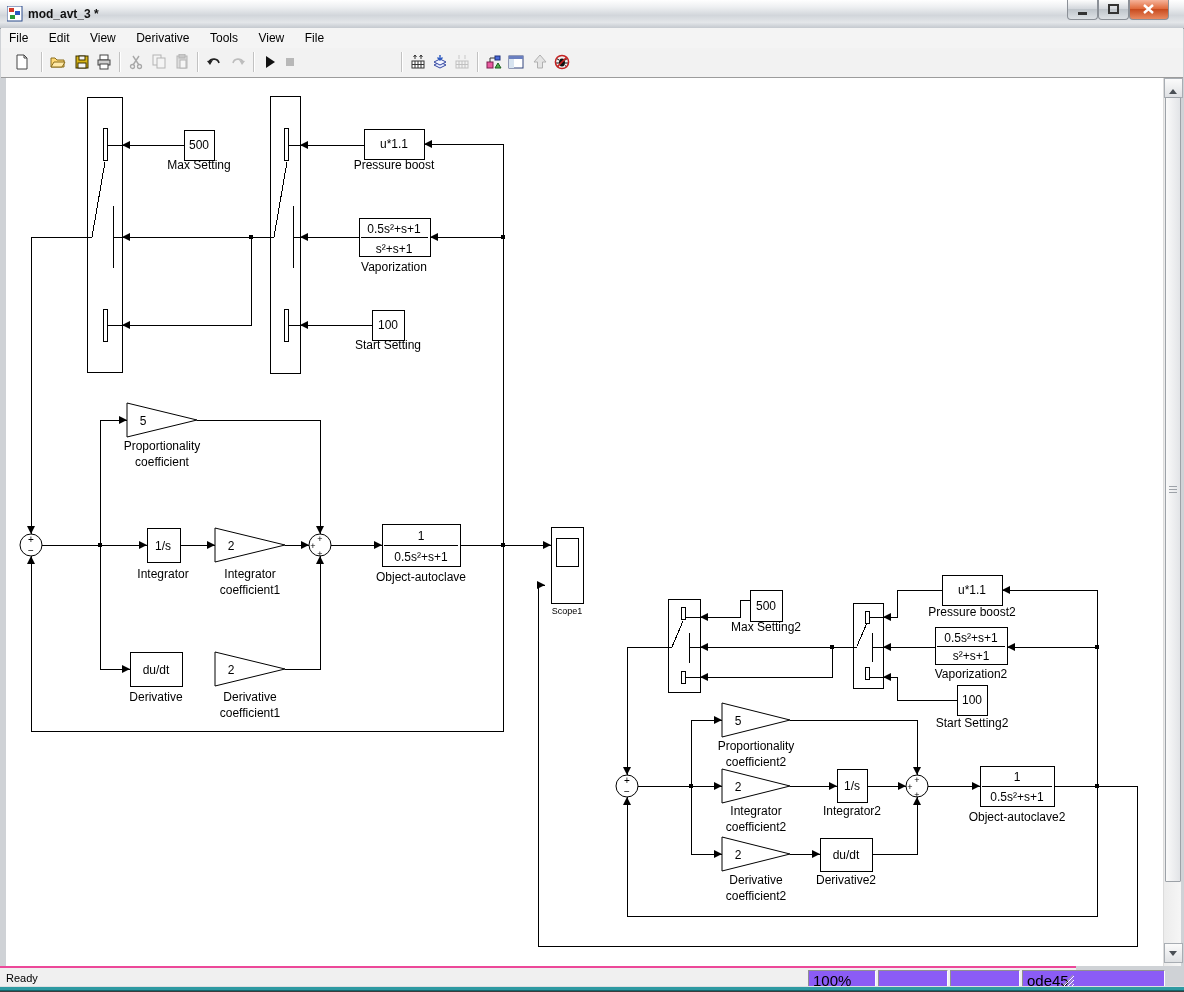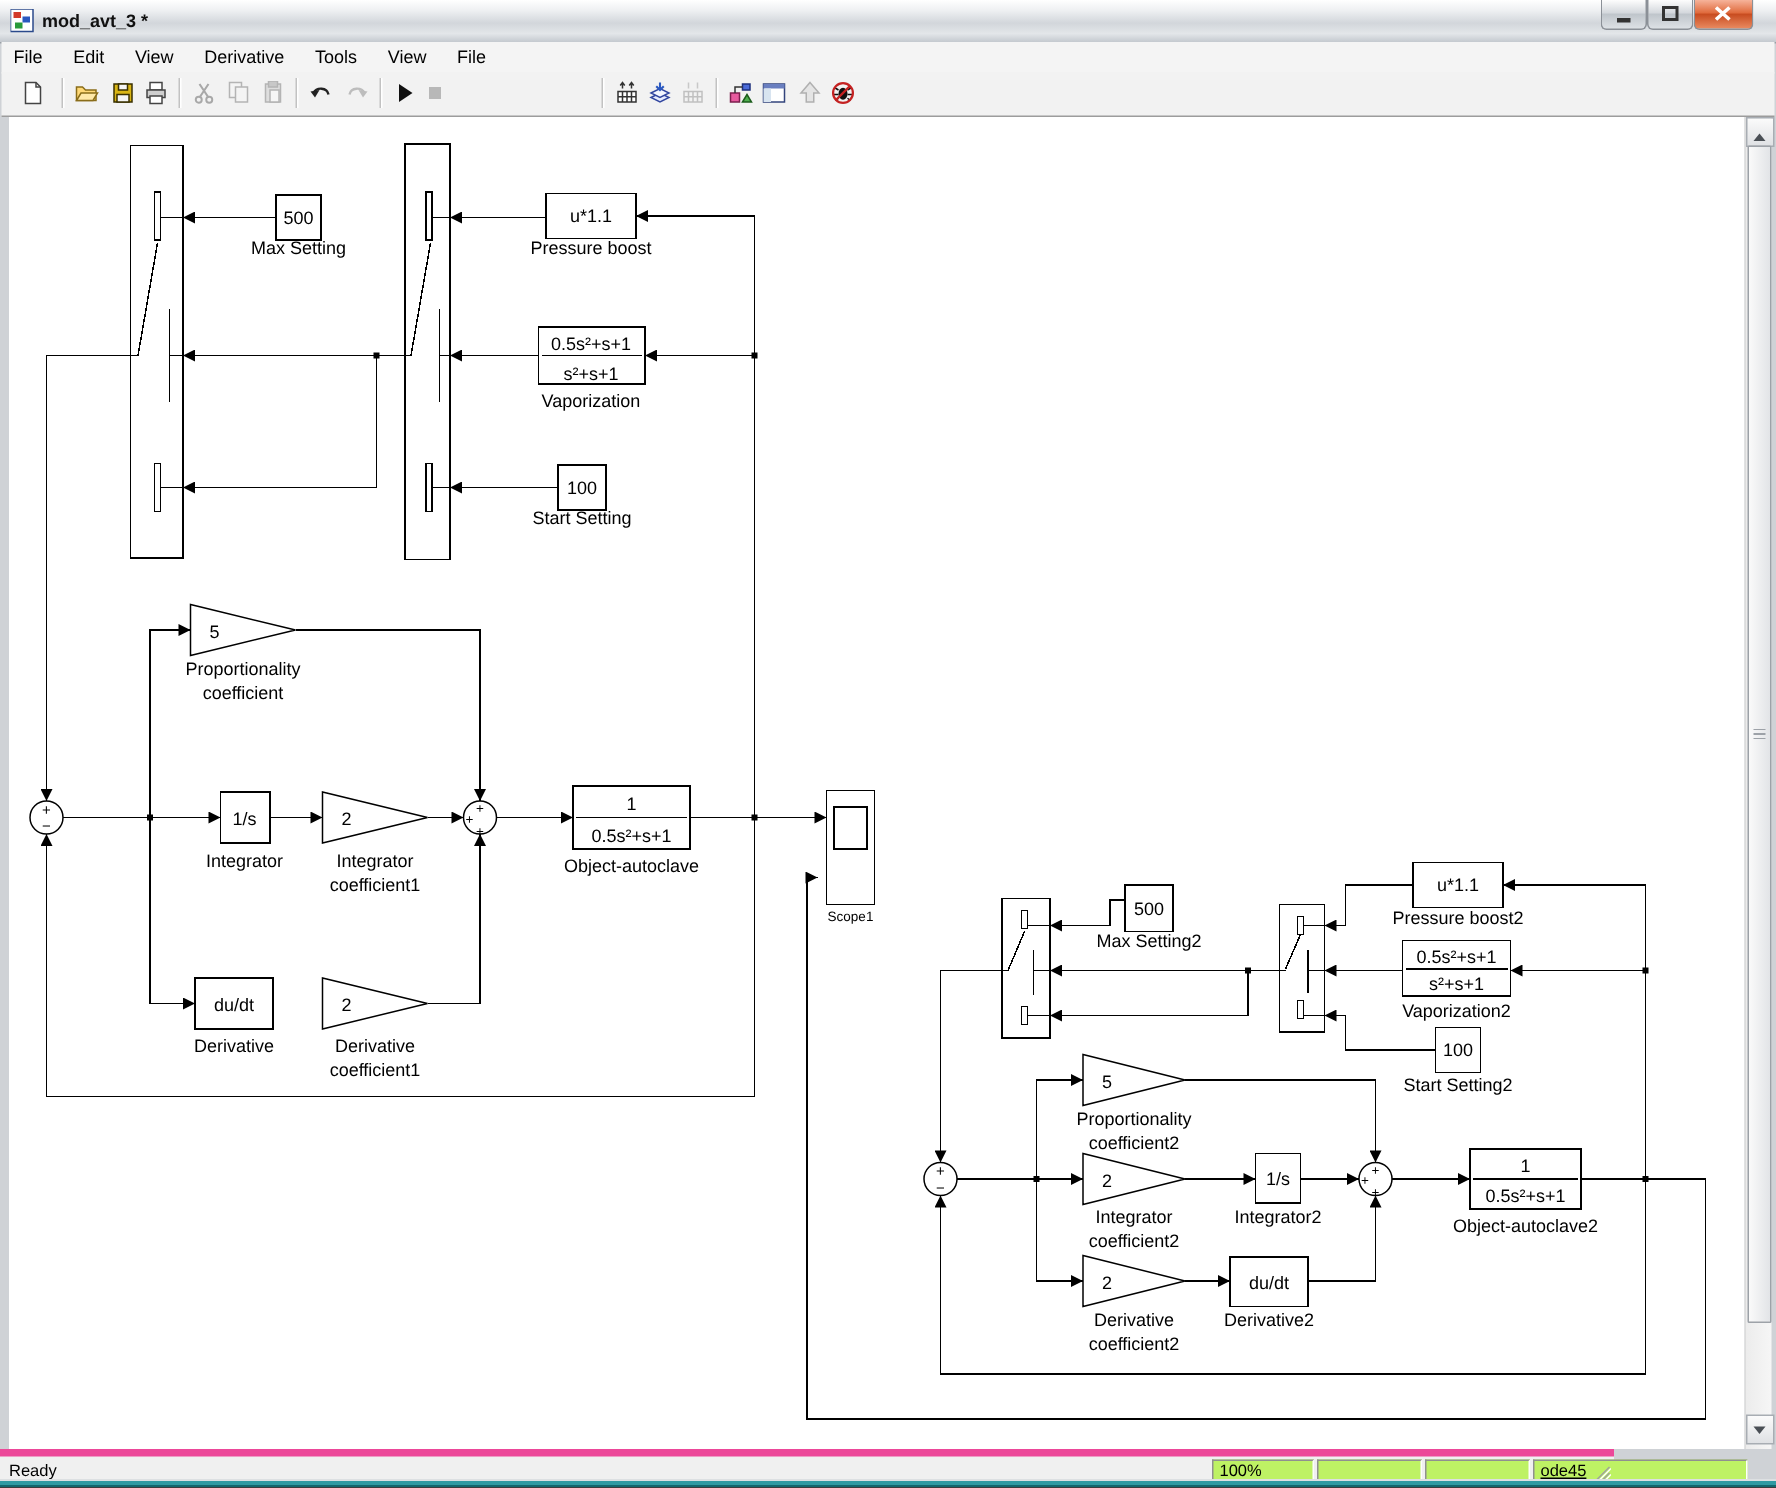--- a/index.html
+++ b/index.html
@@ -38,24 +38,24 @@
     background:linear-gradient(180deg,#fbfbfb,#dfe1e4);border:1px solid #a8adb3;}
   .sb-up{top:0}.sb-down{bottom:3px}
   .sb-up:after{content:"";position:absolute;left:4px;top:6px;border:4px solid transparent;border-bottom:5px solid #4a4f55;}
   .sb-down:after{content:"";position:absolute;left:4px;top:7px;border:4px solid transparent;border-top:5px solid #4a4f55;}
   .sb-thumb{position:absolute;left:1px;top:19px;width:14px;height:783px;
     background:linear-gradient(90deg,#fafafa,#e2e4e7);border:1px solid #9da2a8;border-radius:1px;}
   .sb-grip{position:absolute;left:3px;top:388px;width:8px;height:8px;
     background:repeating-linear-gradient(180deg,#9da2a8 0 1px,transparent 1px 3px);}
   
   .statusbar{position:absolute;left:0;top:966px;width:1076px;height:20px;background:#f0f0f0;
-    border-top:5px solid #ec4899;font-size:11px;color:#000;}
+    border-top:2px solid #ec4899;font-size:11px;color:#000;}
   .status-text{position:absolute;left:6px;top:4px;}
-  .spanel{position:absolute;top:2px;height:14px;background:#bef264;padding:1px 4px 0 4px;
-    border:1px solid;border-color:#909090 #fdfdfd #fdfdfd #909090;font-size:11px;}
+  .spanel{position:absolute;top:2px;height:14px;background:#8b5cf6;padding:1px 4px 0 4px;
+    border:1px solid;border-color:#909090 #fdfdfd #fdfdfd #909090;font-size:15px;}
   .grip{position:absolute;right:2px;top:5px;}
   .bottomband{position:absolute;left:0;top:986px;width:1184px;height:6px;
     background:linear-gradient(180deg,#dde0e2 0 1px,#2e9aa2 1px 4px,#11666d 4px 5px,#3c3c3c 5px 6px);}
   
   .dsvg{position:absolute;left:0;top:0;}
   .b{fill:#ffffff;stroke:#000000;stroke-width:1;shape-rendering:crispEdges;}
   .tri{fill:#ffffff;stroke:#000000;stroke-width:1;}
   .w{fill:none;stroke:#000000;stroke-width:1;shape-rendering:crispEdges;}
   .t{font:12px "Liberation Sans",sans-serif;text-anchor:middle;fill:#000;}
   .t9{font:9px "Liberation Sans",sans-serif;text-anchor:middle;fill:#000;}

